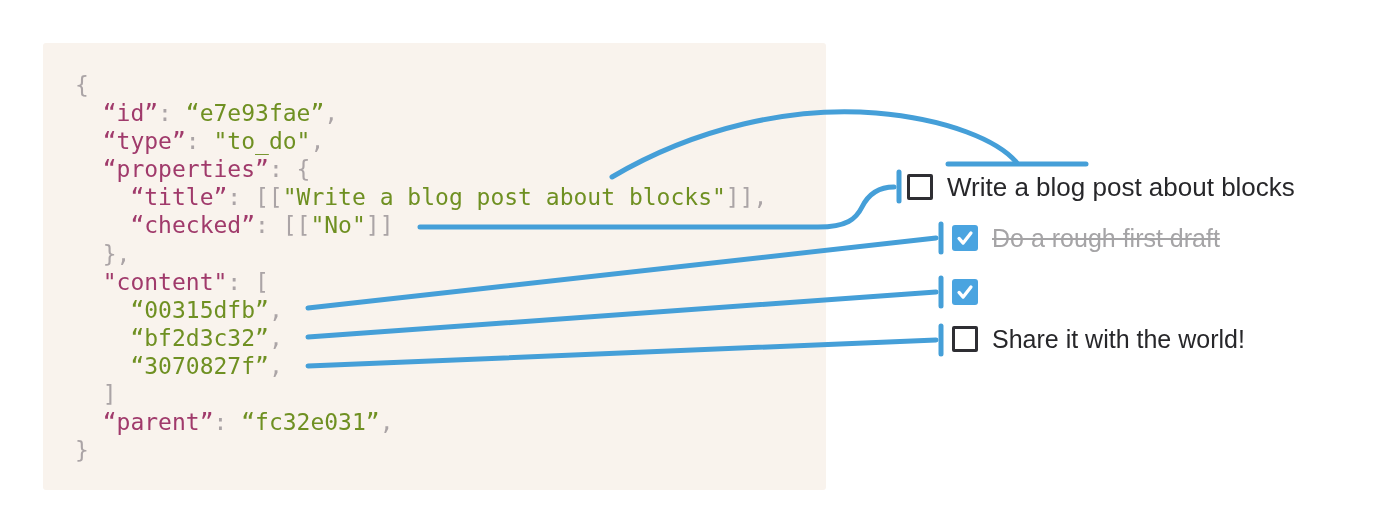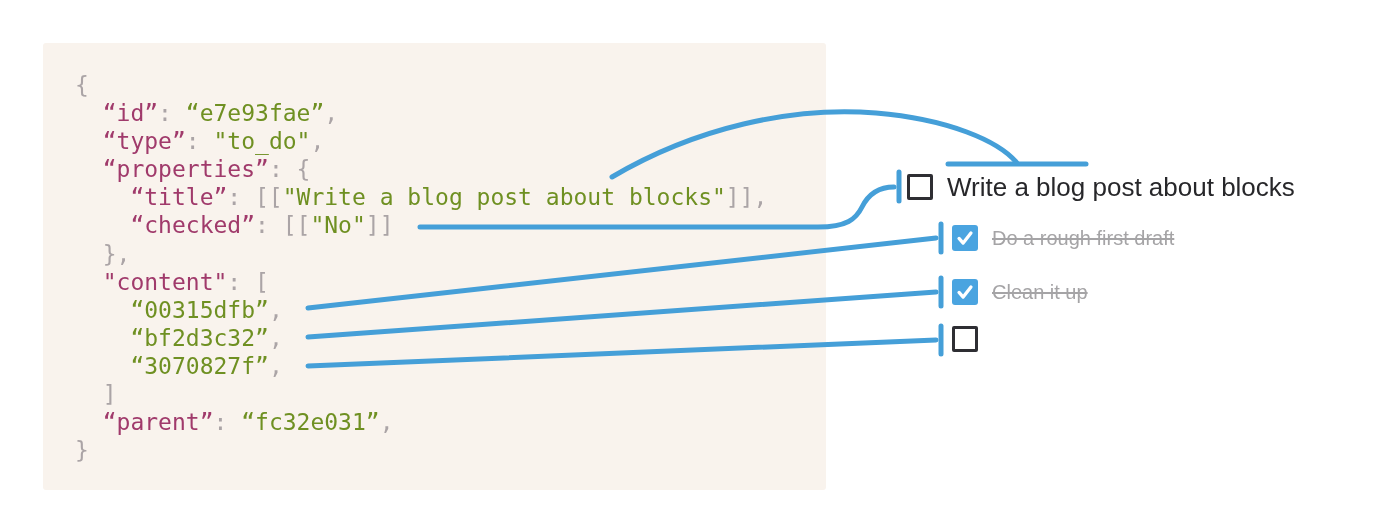--- a/index.html
+++ b/index.html
@@ -32,21 +32,21 @@
     display:flex;align-items:center;justify-content:center;
   }
   .checkbox.unchecked{
     background:#ffffff;border:3px solid var(--checkbox-border,#2e2e33);border-radius:2px;
   }
   .checkbox.checked{
     background:var(--checkbox-blue,#4aa4e0);border-radius:3px;
   }
   .checkbox.checked svg{width:22px;height:22px;display:block;}
   .todo-label{
-    font-size:20px;color:var(--todo-text,#27272a);white-space:nowrap;
+    font-size:25px;color:var(--todo-text,#27272a);white-space:nowrap;
   }
   .todo-item.first .todo-label{font-size:26px;}
   .todo-label.done{
     color:var(--todo-done-text,#a5a4a6);text-decoration:line-through;
     text-decoration-thickness:2px;
   }
 </style>
 </head>
 <body>
 
@@ -81,20 +81,20 @@
           </svg>
         </span>
         <span class="todo-label done">Do a rough first draft</span>
       </div>
       <div class="todo-item" style="left: 952px; top: 278px;">
         <span class="checkbox checked">
           <svg viewBox="0 0 24 24">
             <polyline points="5.5 12.5 10 17.5 18.5 6.5" fill="none" stroke="#ffffff" stroke-width="3.6" stroke-linecap="round" stroke-linejoin="round"></polyline>
           </svg>
         </span>
-        <span class="todo-label done">Clean it up</span>
       </div>
       <div class="todo-item" style="left: 952px; top: 325px;">
         <span class="checkbox unchecked"></span>
+        <span class="todo-label">Share it with the world!</span>
       </div>
     </div>
 
 </div>
 
 </body></html>

